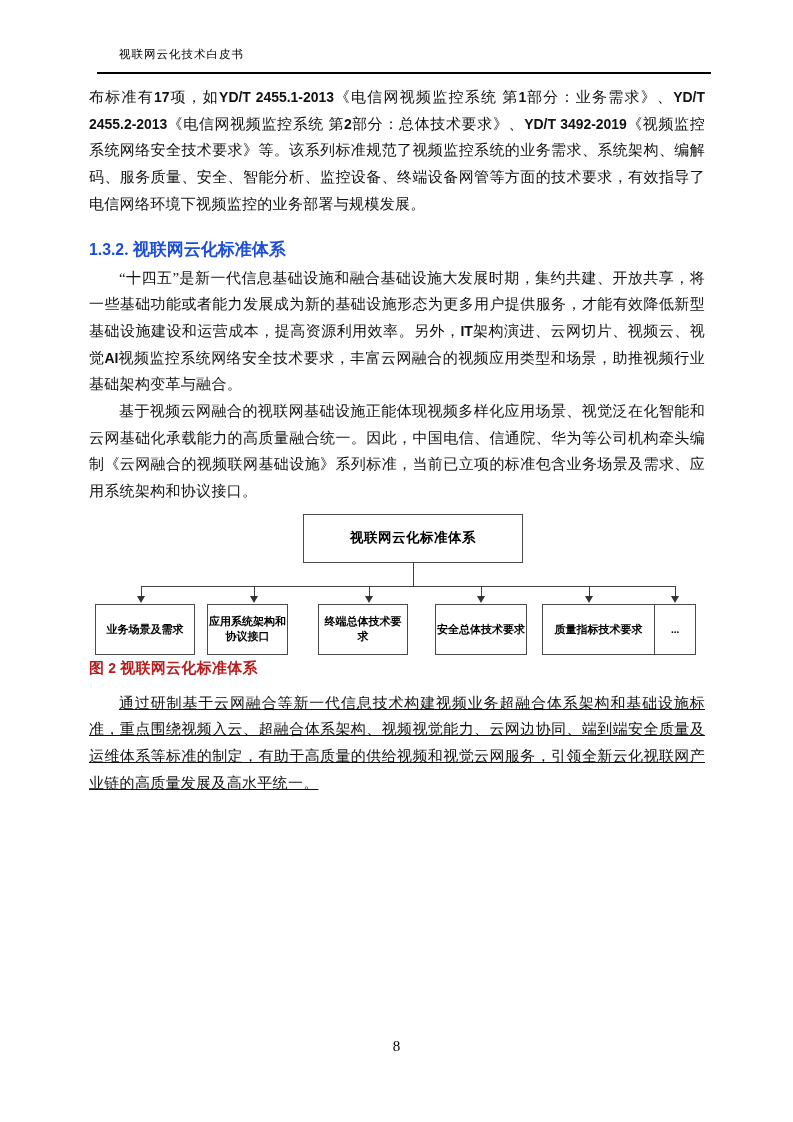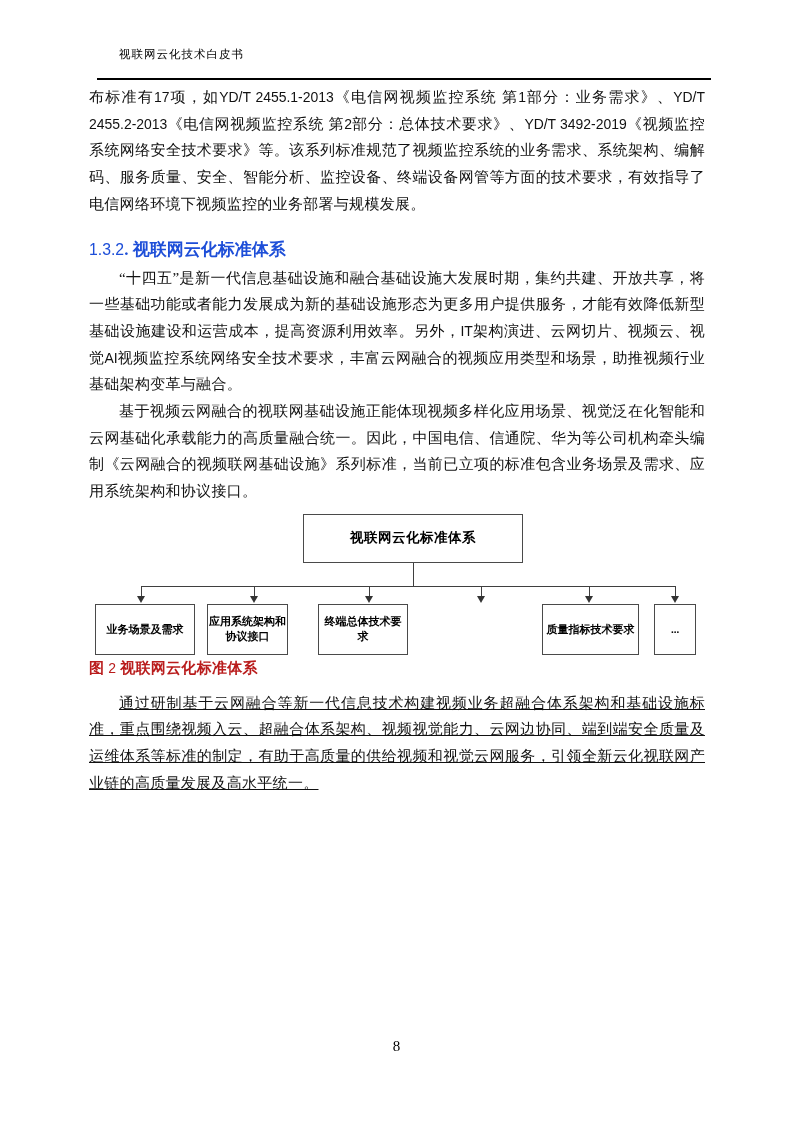--- a/index.html
+++ b/index.html
@@ -9,21 +9,21 @@
     margin:0 auto;
     background:#ffffff;
     font-family:"Liberation Serif","DejaVu Serif",serif;
     color:#111;
     overflow:hidden;
   }
   
   .header{
     position:absolute;left:97px;top:44px;width:614px;
     border-bottom:2px solid #000;
-    padding-bottom:16px;
+    padding-bottom:10px;
   }
   .header-title{
     display:inline-block;
     margin-left:22px;
     font-size:11.5px;
     letter-spacing:1px;
     color:#000;
   }
   
   .body-col{
@@ -32,21 +32,21 @@
   .body-col p{
     margin:0;
     font-size:15px;
     line-height:26.7px;
     text-align:justify;
     letter-spacing:0.3px;
   }
   p.indent{text-indent:2em;}
   .latin{
     font-family:"Liberation Sans","DejaVu Sans",sans-serif;
-    font-weight:400;
+    font-weight:700;
     font-size:0.93em;
     letter-spacing:0;
   }
   h2.section{
     margin:20px 0 3px 0;
     font-size:17px;
     line-height:24px;
     font-weight:700;
     color:#1d4ed8;
   }
@@ -137,21 +137,22 @@
       <div class="d-arrow" style="left:48px"></div>
       <div class="d-arrow" style="left:161px"></div>
       <div class="d-arrow" style="left:276px"></div>
       <div class="d-arrow" style="left:388px"></div>
       <div class="d-arrow" style="left:496px"></div>
       <div class="d-arrow" style="left:582px"></div>
 
       <div class="d-box d-child" style="left:6px;width:100px">业务场景及需求</div>
       <div class="d-box d-child" style="left:118px;width:81px">应用系统架构和协议接口</div>
       <div class="d-box d-child" style="left:229px;width:90px">终端总体技术要求</div>
-      <div class="d-box d-child" style="left:453px;width:97px">质量指标技术要求</div>
+      <div class="d-box d-child" style="left:346px;width:92px">安全总体技术要求</div>
+      <div class="d-box d-child" style="left:453px;width:113px">质量指标技术要求</div>
       <div class="d-box d-child" style="left:565px;width:42px">...</div>
     </div>
 
     <p class="caption"><span>图 </span><span class="latin">2</span><span> 视联网云化标准体系</span></p>
 
     <p class="indent after-caption"><span>通过研制基于云网融合等新一代信息技术构建视频业务超融合体系架构和基础设施标准，重点围绕视频入云、超融合体系架构、视频视觉能力、云网边协同、端到端安全质量及运维体系等标准的制定，有助于高质量的供给视频和视觉云网服务，引领全新云化视联网产业链的高质量发展及高水平统一。</span></p>
 
   </div>
 
   <div class="page-number">8</div>

